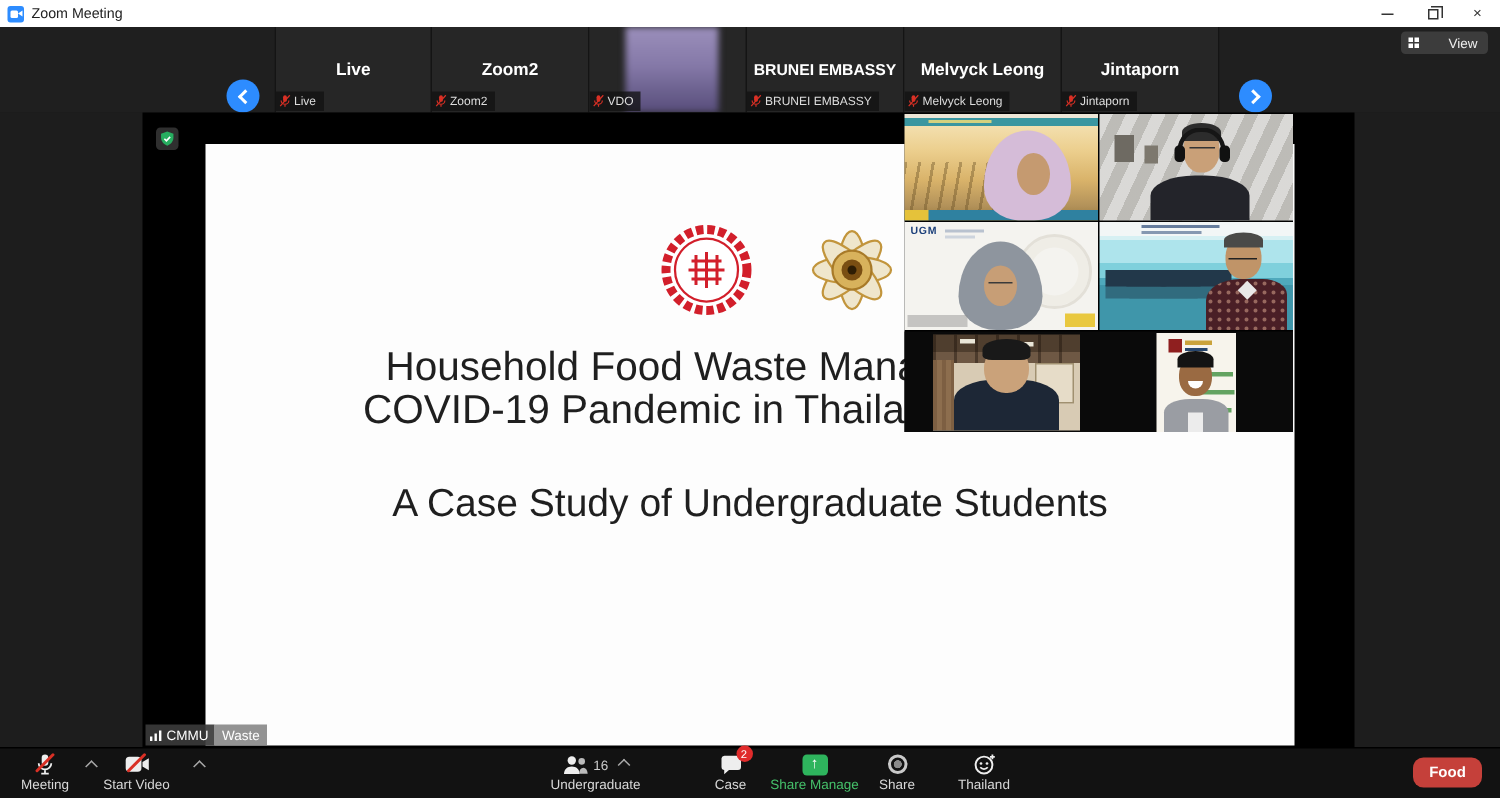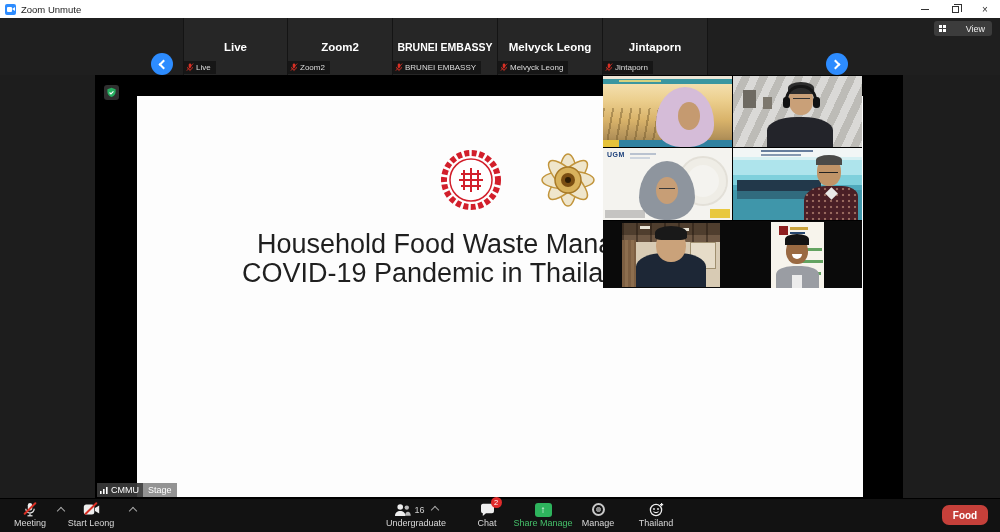--- a/index.html
+++ b/index.html
@@ -189,21 +189,21 @@
            border-radius:7px; color:#fff; font-size:10px; font-weight:bold; display:flex;
            align-items:center; justify-content:center; }
 </style>
 </head>
 <body>
 
 <div id="app">
 
   <div class="titlebar">
     <span class="app-icon"></span>
-    <span>Zoom Unmute</span>
+    <span>Zoom Meeting</span>
     <span class="win-controls">
       <span class="win-btn">
           <span class="glyph-min"></span>
         </span>
       <span class="win-btn">
           <span class="glyph-max"></span>
         </span>
       <span class="win-btn">
           <span>×</span>
         </span>
@@ -233,20 +233,32 @@
           <svg width="8" height="9" viewBox="0 0 10 11">
               <rect x="3.4" y="0.5" width="3.2" height="5.5" rx="1.6" fill="#d93025"></rect>
               <path d="M1.8 4.8a3.2 3.2 0 0 0 6.4 0" fill="none" stroke="#d93025" stroke-width="1"></path>
               <line x1="5" y1="8.2" x2="5" y2="10" stroke="#d93025" stroke-width="1"></line>
               <line x1="1" y1="9.5" x2="9" y2="0.5" stroke="#d93025" stroke-width="1"></line>
             </svg>
           <span>Zoom2</span>
         </div>
       </div>
       <div class="strip-tile">
+        <div class="vdo-feed"></div>
+        <div class="tile-footer">
+          <svg width="8" height="9" viewBox="0 0 10 11">
+              <rect x="3.4" y="0.5" width="3.2" height="5.5" rx="1.6" fill="#d93025"></rect>
+              <path d="M1.8 4.8a3.2 3.2 0 0 0 6.4 0" fill="none" stroke="#d93025" stroke-width="1"></path>
+              <line x1="5" y1="8.2" x2="5" y2="10" stroke="#d93025" stroke-width="1"></line>
+              <line x1="1" y1="9.5" x2="9" y2="0.5" stroke="#d93025" stroke-width="1"></line>
+            </svg>
+          <span>VDO</span>
+        </div>
+      </div>
+      <div class="strip-tile">
         <div class="tile-name" style="font-size:10.5px;">BRUNEI EMBASSY</div>
         <div class="tile-footer">
           <svg width="8" height="9" viewBox="0 0 10 11">
               <rect x="3.4" y="0.5" width="3.2" height="5.5" rx="1.6" fill="#d93025"></rect>
               <path d="M1.8 4.8a3.2 3.2 0 0 0 6.4 0" fill="none" stroke="#d93025" stroke-width="1"></path>
               <line x1="5" y1="8.2" x2="5" y2="10" stroke="#d93025" stroke-width="1"></line>
               <line x1="1" y1="9.5" x2="9" y2="0.5" stroke="#d93025" stroke-width="1"></line>
             </svg>
           <span>BRUNEI EMBASSY</span>
         </div>
@@ -314,31 +326,32 @@
               <ellipse rx="9" ry="26" transform="rotate(90)"></ellipse>
                 <ellipse rx="9" ry="26" transform="rotate(135)"></ellipse>
             </g>
             <circle r="13" fill="#d8b25c" stroke="#a87a28" stroke-width="1.5"></circle>
             <circle r="7" fill="#7a4e12"></circle>
               <circle r="3" fill="#2e1d04"></circle>
           </g>
         </svg>
         <div class="slide-title t-line1">Household Food Waste Manage</div>
         <div class="slide-title t-line2">COVID-19 Pandemic in Thailand a</div>
+        <div class="slide-title t-sub">A Case Study of Undergraduate Students</div>
       </div>
       <div class="presenter-label">
         <span class="pl-1">
           <svg width="8" height="8" viewBox="0 0 8 8">
             <rect x="0" y="5" width="1.6" height="3" fill="#fff"></rect>
               <rect x="3" y="3" width="1.6" height="5" fill="#fff"></rect>
               <rect x="6" y="1" width="1.6" height="7" fill="#fff"></rect>
           </svg>
           <span>CMMU</span>
         </span>
-        <span class="pl-2">Stage</span>
+        <span class="pl-2">Waste</span>
       </div>
     </div>
   </div>
 
   <div class="gallery">
     <div class="gtile g1 scene-vineyard">
       <div class="vy-bar"></div>
       <div class="vy-chip"></div>
       <div class="vy-txt"></div>
       <div class="hijab-1"></div>
@@ -418,60 +431,60 @@
     </div>
     <span class="chev-up tb-chev" style="left:58px;"></span>
     <div class="tb-item" style="left:62px; width:58px;">
       <span class="tb-iconrow">
         <svg width="17" height="13" viewBox="0 0 17 13">
           <rect x="0.8" y="1.5" width="10.5" height="10" rx="2.5" fill="#eee"></rect>
           <path d="M12 5l4.2-2.5v8L12 8z" fill="#eee"></path>
         </svg>
         <span class="slash" style="left:7px;"></span>
       </span>
-      <span>Start Leong</span>
+      <span>Start Video</span>
     </div>
     <span class="chev-up tb-chev" style="left:130px;"></span>
 
-    <div class="tb-item" style="left:385px; width:62px;justify-content:space-between;">
+    <div class="tb-item" style="left:366px; width:62px;justify-content:space-between;">
       <span class="tb-iconrow">
         <svg width="17" height="14" viewBox="0 0 17 14">
           <circle cx="6.2" cy="4" r="2.8" fill="#eee"></circle>
           <path d="M1 13c0-3.2 2.3-5 5.2-5s5.2 1.8 5.2 5z" fill="#eee"></path>
           <circle cx="12.8" cy="4.6" r="2.2" fill="#bbb"></circle>
           <path d="M11 12.8c.2-2.6 1.3-4 3-4 1.4 0 2.6 1.4 2.8 4z" fill="#bbb"></path>
         </svg>
         <span class="count">16</span>
         <span class="chev-up" style="margin-left:4px;"></span>
       </span>
       <span>Undergraduate</span>
     </div>
 
     <div class="tb-item" style="left:463px; width:48px;">
       <span class="tb-iconrow">
         <svg width="15" height="14" viewBox="0 0 15 14">
           <path d="M1 2.5A2 2 0 0 1 3 .8h9a2 2 0 0 1 2 2v5.5a2 2 0 0 1-2 2H6l-3.2 2.8V10.3H3a2 2 0 0 1-2-2z" fill="#eee"></path>
         </svg>
         <span class="badge">2</span>
       </span>
-      <span>Chat</span>
+      <span>Case</span>
     </div>
 
     <div class="tb-item" style="left:511px; width:64px;">
       <span class="tb-iconrow">
         <span class="share-ic">↑</span>
       </span>
       <span class="share-label">Share Manage</span>
     </div>
 
     <div class="tb-item" style="left:574px; width:48px;">
       <span class="tb-iconrow">
         <span class="record-ic"></span>
       </span>
-      <span>Manage</span>
+      <span>Share</span>
     </div>
 
     <div class="tb-item" style="left:626px; width:60px;">
       <span class="tb-iconrow">
         <svg width="15" height="15" viewBox="0 0 15 15">
           <circle cx="7" cy="8" r="5.6" fill="none" stroke="#eee" stroke-width="1.3"></circle>
           <circle cx="5" cy="7" r="0.9" fill="#eee"></circle>
             <circle cx="9" cy="7" r="0.9" fill="#eee"></circle>
           <path d="M4.5 9.5a3.2 3.2 0 0 0 5 0" fill="none" stroke="#eee" stroke-width="1.2"></path>
           <line x1="12.6" y1="1" x2="12.6" y2="4.2" stroke="#eee" stroke-width="1.2"></line>

